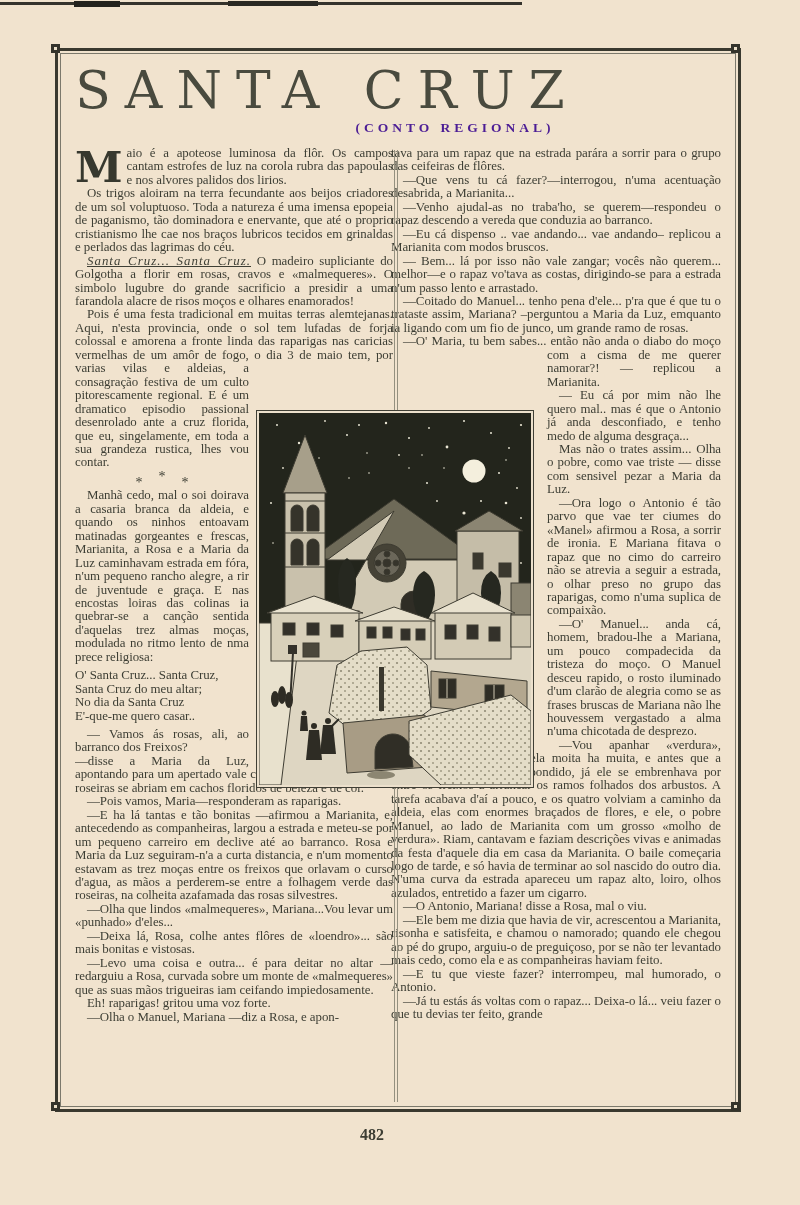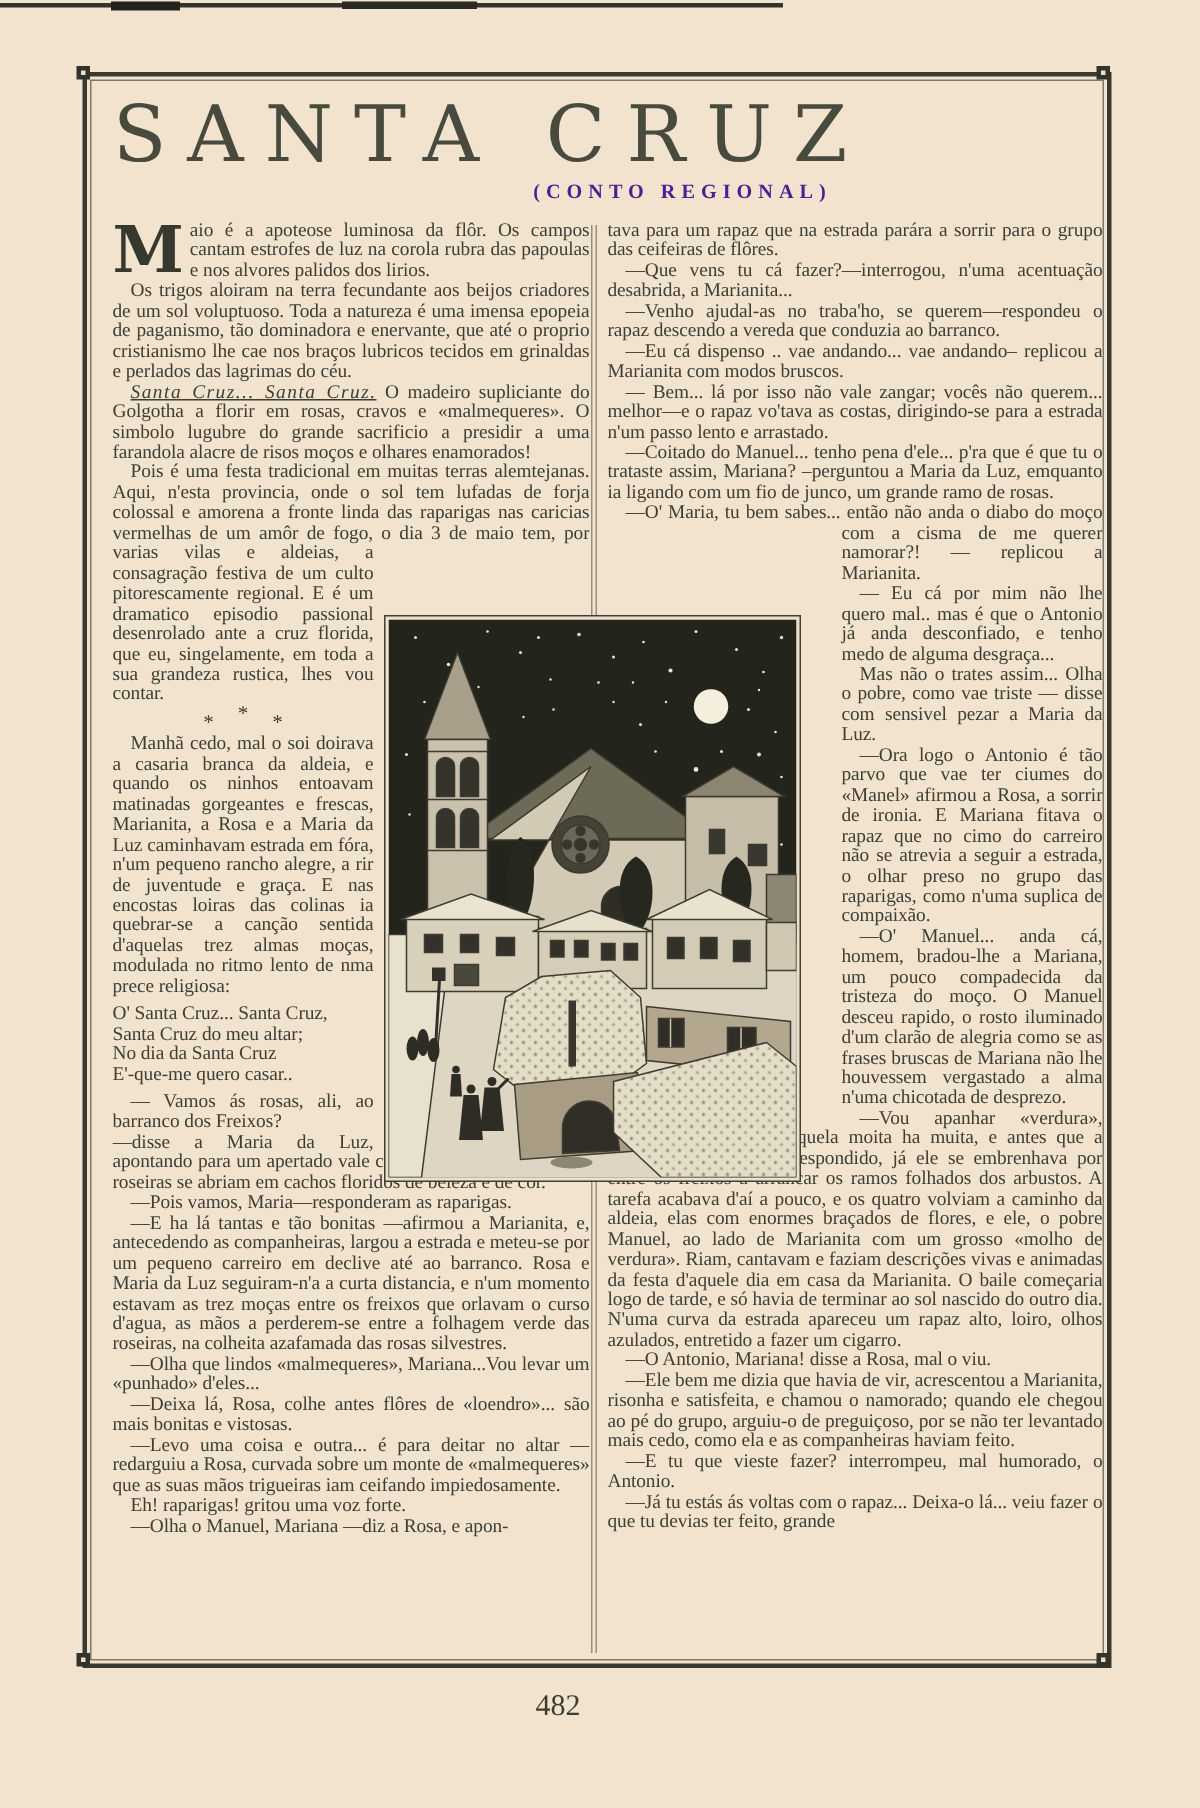--- a/index.html
+++ b/index.html
@@ -23,21 +23,21 @@
 
   .title{position:absolute;left:55px;top:60px;width:544px;text-align:center;
     font-family:"DejaVu Serif","Liberation Serif",serif;font-weight:400;
     font-size:52px;letter-spacing:14px;color:#494a3e;white-space:nowrap;}
   .subtitle{position:absolute;left:55px;top:120px;width:800px;text-align:center;
     font-weight:bold;font-size:13.5px;letter-spacing:4px;color:#4c1d95;}
 
   .col{position:absolute;top:147px;height:960px;overflow:hidden;
     font-size:12.9px;line-height:13.45px;text-align:justify;letter-spacing:-0.05px;}
   .col-left{left:75px;width:318px;}
-  .col-right{left:405px;width:330px;}
+  .col-right{left:391px;width:330px;}
   .col p{margin:0;text-indent:12px;}
   .col p.noindent{text-indent:0;}
   .dropcap{float:left;font-family:"DejaVu Serif",serif;font-weight:bold;
     font-size:43px;line-height:38px;padding:1px 4px 0 0;color:#37382e;}
   .ital{font-style:italic;letter-spacing:1px;text-decoration:underline;}
   .wrap-r{float:right;width:138px;height:400px;margin-left:6px;}
   .wrap-l{float:left;width:150px;height:395px;margin-right:6px;}
   .verse{margin:5px 0 5px 0;}
   .verse div{text-indent:0;}
   .asterism{text-align:center;margin:4px 0 2px 0;font-size:14px;letter-spacing:0;}
@@ -45,21 +45,21 @@
   .asterism .mid{top:-4px;} .asterism .side{top:2px;}
 
   .divider{position:absolute;left:394px;top:150px;height:952px;width:2px;
     border-left:1px solid #94907f;border-right:1px solid #94907f;z-index:1;}
 
   .illus{position:absolute;left:256px;top:410px;width:272px;height:372px;
     border:1px solid #403f35;padding:2px;background:#ece0cc;z-index:3;}
   .illus svg{display:block;}
 
   .pagenum{position:absolute;left:0;top:1126px;width:744px;text-align:center;
-    font-size:20px;color:#3d3e34;}
+    font-size:16px;color:#3d3e34;font-weight:bold;}
 </style>
 </head>
 <body>
 
 <div class="scan-line"></div>
 <div class="scan-blob"></div>
 <div class="scan-blob2"></div>
 
 <div class="frame">
   <div class="frame-inner"></div>

